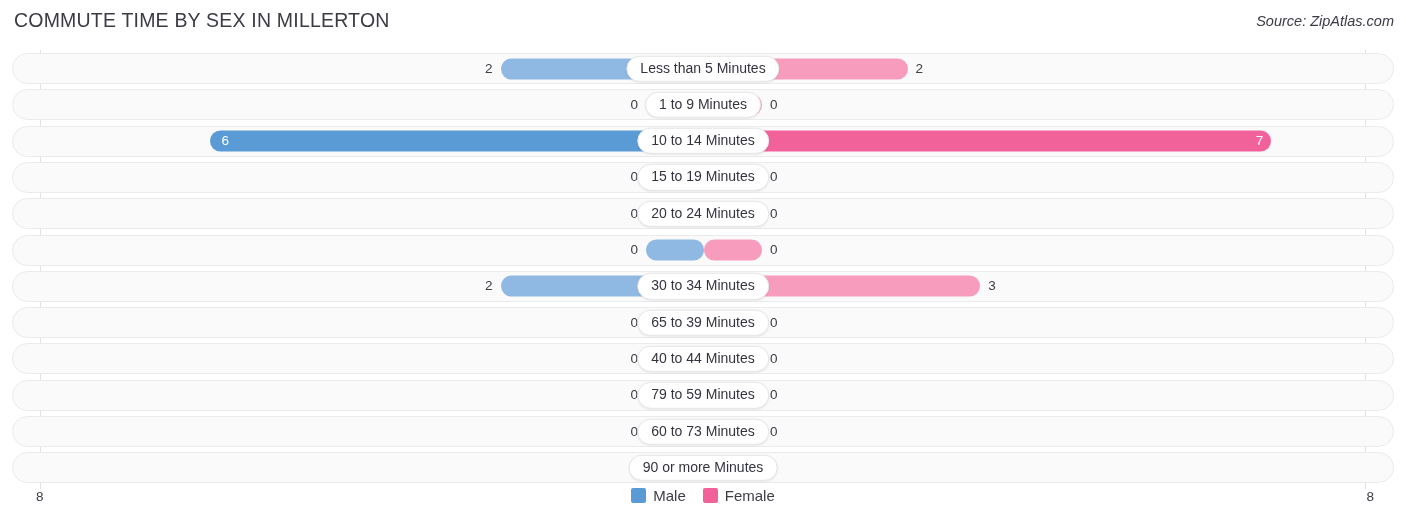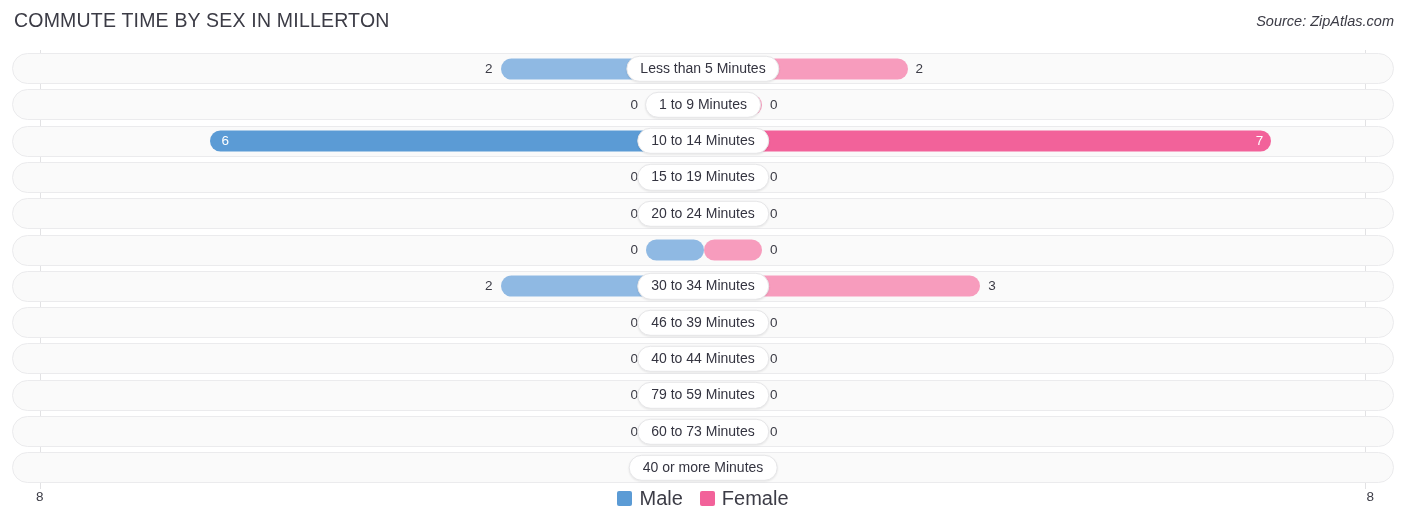--- a/index.html
+++ b/index.html
@@ -147,21 +147,21 @@
     align-items: center;
     gap: 7px;
   }
   .swatch {
     width: 15px;
     height: 15px;
     border-radius: 2px;
     display: inline-block;
   }
   .legend-text {
-    font-size: 20px;
+    font-size: 15px;
     color: #3c3c46;
     line-height: 1;
   }
 </style>
 </head>
 <body>
 
 <div class="chart-root">
 
   <div class="chart-title">COMMUTE TIME BY SEX IN MILLERTON</div>
@@ -232,21 +232,21 @@
             <div class="val right" style="left: 975.25px; width: 40px;">3</div>
             <div class="pill">30 to 34 Minutes</div>
           </div>
         </div>
         <div class="row" style="top: 257.1px;">
           <div class="row-inner">
             <div class="bar male" style="left: 633px; width: 58px;"></div>
             <div class="bar female" style="left: 691px; width: 58px;"></div>
             <div class="val left" style="left: 585px; width: 40px;">0</div>
             <div class="val right" style="left: 757px; width: 40px;">0</div>
-            <div class="pill">46 to 39 Minutes</div>
+            <div class="pill">65 to 39 Minutes</div>
           </div>
         </div>
         <div class="row" style="top: 293.4px;">
           <div class="row-inner">
             <div class="bar male" style="left: 633px; width: 58px;"></div>
             <div class="bar female" style="left: 691px; width: 58px;"></div>
             <div class="val left" style="left: 585px; width: 40px;">0</div>
             <div class="val right" style="left: 757px; width: 40px;">0</div>
             <div class="pill">40 to 44 Minutes</div>
           </div>
@@ -268,21 +268,21 @@
             <div class="val right" style="left: 757px; width: 40px;">0</div>
             <div class="pill">60 to 73 Minutes</div>
           </div>
         </div>
         <div class="row" style="top: 402.3px;">
           <div class="row-inner">
             <div class="bar male" style="left: 633px; width: 58px;"></div>
             <div class="bar female" style="left: 691px; width: 58px;"></div>
             <div class="val left" style="left: 585px; width: 40px;">0</div>
             <div class="val right" style="left: 757px; width: 40px;">0</div>
-            <div class="pill">40 or more Minutes</div>
+            <div class="pill">90 or more Minutes</div>
           </div>
         </div>
       </div>
   </div>
 
   <div class="axis-label left">8</div>
   <div class="axis-label right">8</div>
 
   <div class="legend">
     <div class="legend-item">

